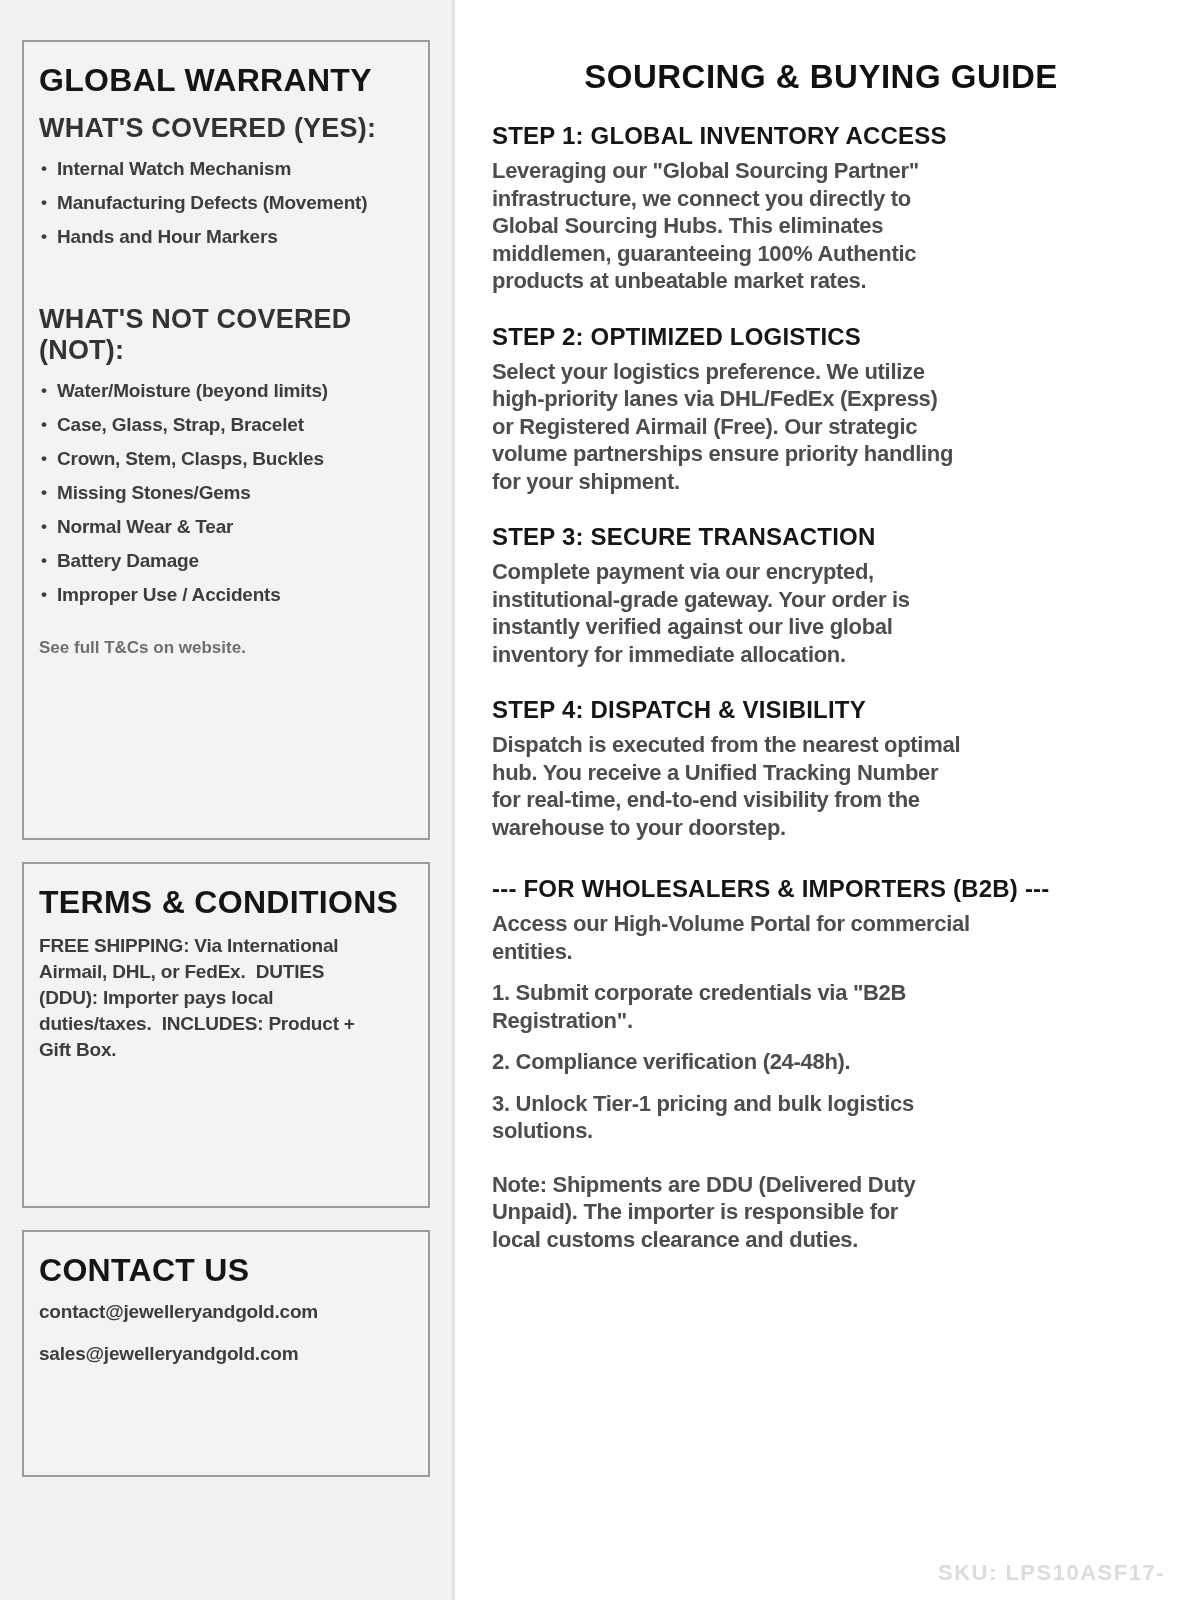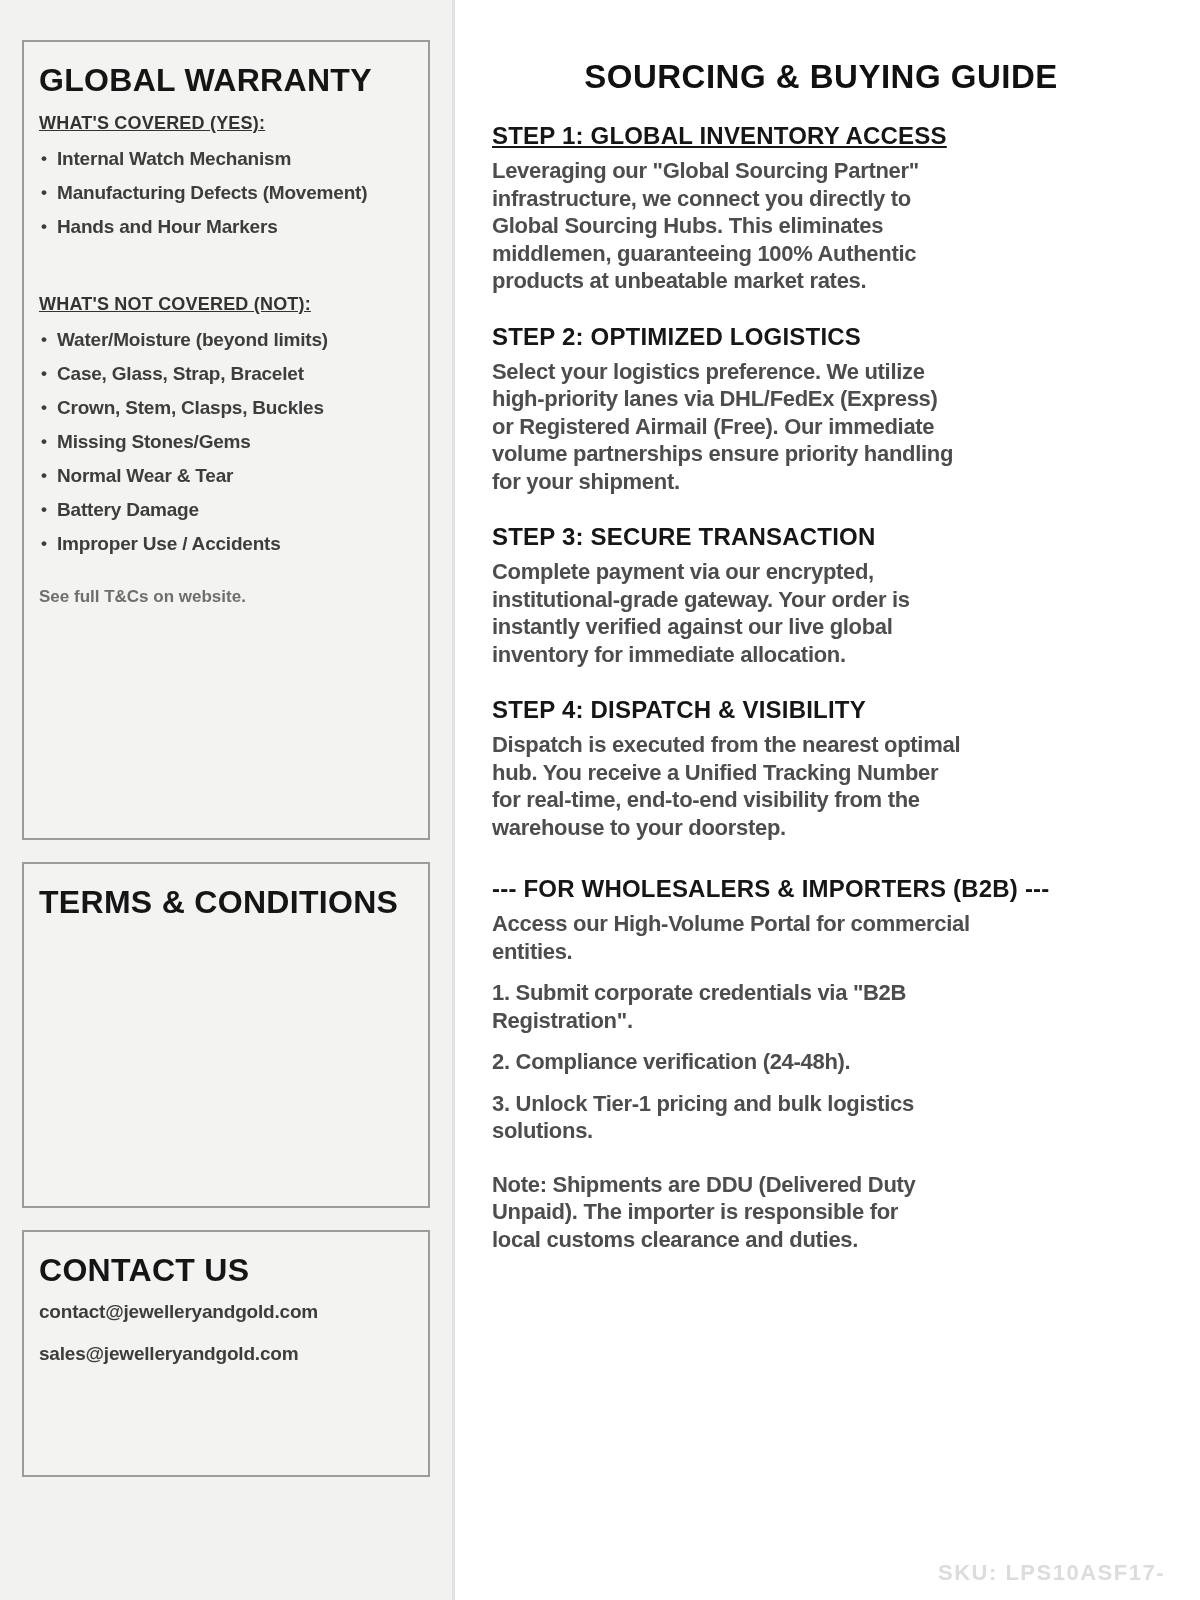--- a/index.html
+++ b/index.html
@@ -30,22 +30,22 @@
   .box-warranty { height: 800px; }
   .box-terms    { height: 346px; }
   .box-contact  { height: 247px; }
   .box h2 {
     margin: 0 0 12px 0;
     font-size: 32px; font-weight: bold;
     color: #151515; letter-spacing: 0.3px;
   }
   .sub-heading {
     margin: 14px 0 8px 0;
-    font-size: 18px; font-weight: bold;
-    color: #333333; letter-spacing: 0.2px; text-decoration: underline;
+    font-size: 27px; font-weight: bold;
+    color: #333333; letter-spacing: 0.2px;
   }
   .gap-between-lists { height: 36px; }
   .bullet-item {
     position: relative;
     padding: 0 0 0 18px;
     font-size: 19px; font-weight: bold;
     color: #3d3d3d; line-height: 34px;
     letter-spacing: -0.2px;
     white-space: nowrap;
   }
@@ -84,21 +84,21 @@
   }
   .content {
     margin: 26px 40px 0 34px;
     width: 630px;
   }
   .step-heading {
     margin: 28px 0 7px 0;
     font-size: 24px; font-weight: bold;
     color: #161616; letter-spacing: 0.2px;
   }
-  .step-heading:first-child { margin-top: 0; text-decoration: underline; }
+  .step-heading:first-child { margin-top: 0; }
   .step-body {
     margin: 0;
     font-size: 22px; font-weight: bold;
     color: #4d4d4d; line-height: 27.5px;
     letter-spacing: -0.3px;
     white-space: pre-wrap;
   }
   .b2b-heading { margin-top: 34px; }
   .b2b-step { margin-top: 14px; }
   .b2b-note { margin-top: 26px; }
@@ -128,20 +128,25 @@
       <div class="bullet-item">Crown, Stem, Clasps, Buckles</div>
       <div class="bullet-item">Missing Stones/Gems</div>
       <div class="bullet-item">Normal Wear &amp; Tear</div>
       <div class="bullet-item">Battery Damage</div>
       <div class="bullet-item">Improper Use / Accidents</div>
       <p class="footnote">See full T&amp;Cs on website.</p>
     </section>
 
     <section class="box box-terms">
       <h2>TERMS &amp; CONDITIONS</h2>
+      <p class="terms-body">FREE SHIPPING: Via International
+Airmail, DHL, or FedEx.  DUTIES
+(DDU): Importer pays local
+duties/taxes.  INCLUDES: Product +
+Gift Box.</p>
     </section>
 
     <section class="box box-contact">
       <h2>CONTACT US</h2>
       <p class="contact-line">contact@jewelleryandgold.com</p>
       <p class="contact-line">sales@jewelleryandgold.com</p>
     </section>
 
   </aside>
 
@@ -152,21 +157,21 @@
       <h2 class="step-heading">STEP 1: GLOBAL INVENTORY ACCESS</h2>
       <p class="step-body">Leveraging our "Global Sourcing Partner"
 infrastructure, we connect you directly to
 Global Sourcing Hubs. This eliminates
 middlemen, guaranteeing 100% Authentic
 products at unbeatable market rates.</p>
 
       <h2 class="step-heading">STEP 2: OPTIMIZED LOGISTICS</h2>
       <p class="step-body">Select your logistics preference. We utilize
 high-priority lanes via DHL/FedEx (Express)
-or Registered Airmail (Free). Our immediate
+or Registered Airmail (Free). Our strategic
 volume partnerships ensure priority handling
 for your shipment.</p>
 
       <h2 class="step-heading">STEP 3: SECURE TRANSACTION</h2>
       <p class="step-body">Complete payment via our encrypted,
 institutional-grade gateway. Your order is
 instantly verified against our live global
 inventory for immediate allocation.</p>
 
       <h2 class="step-heading">STEP 4: DISPATCH &amp; VISIBILITY</h2>

